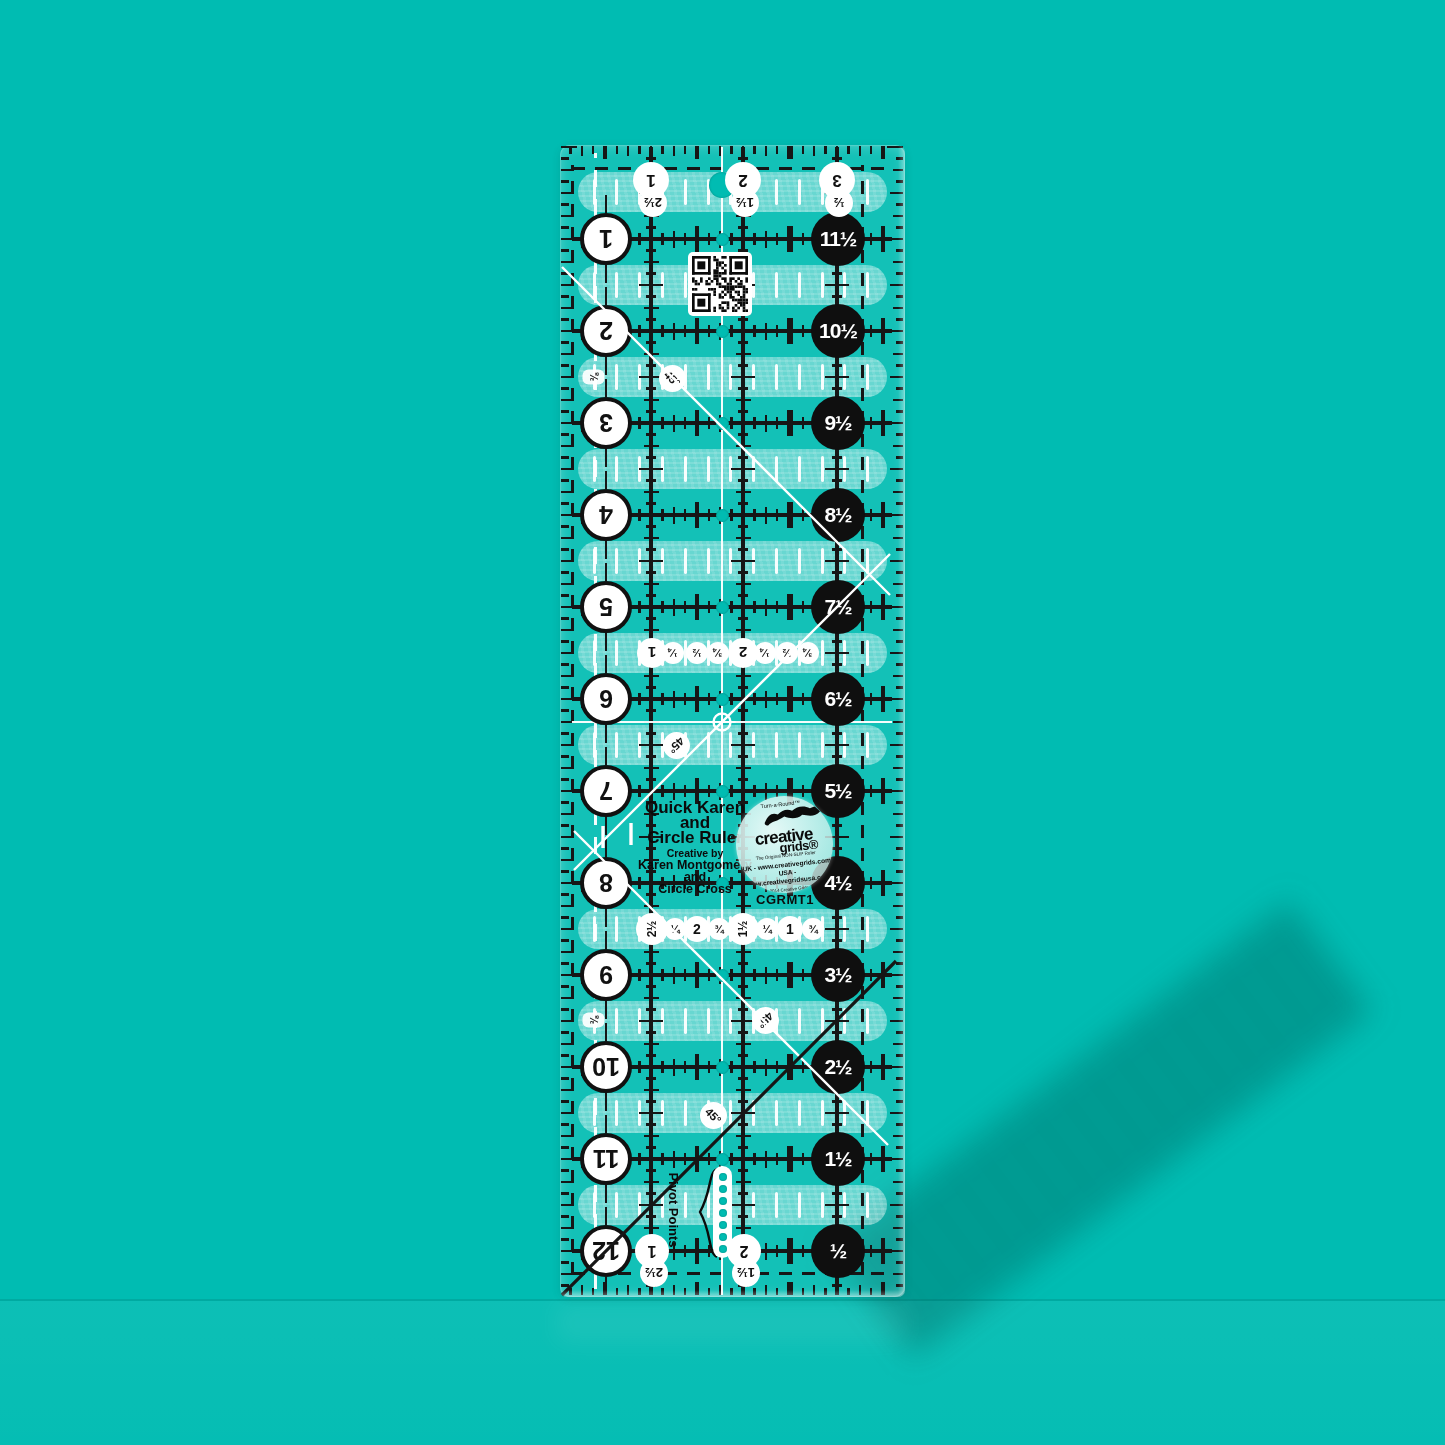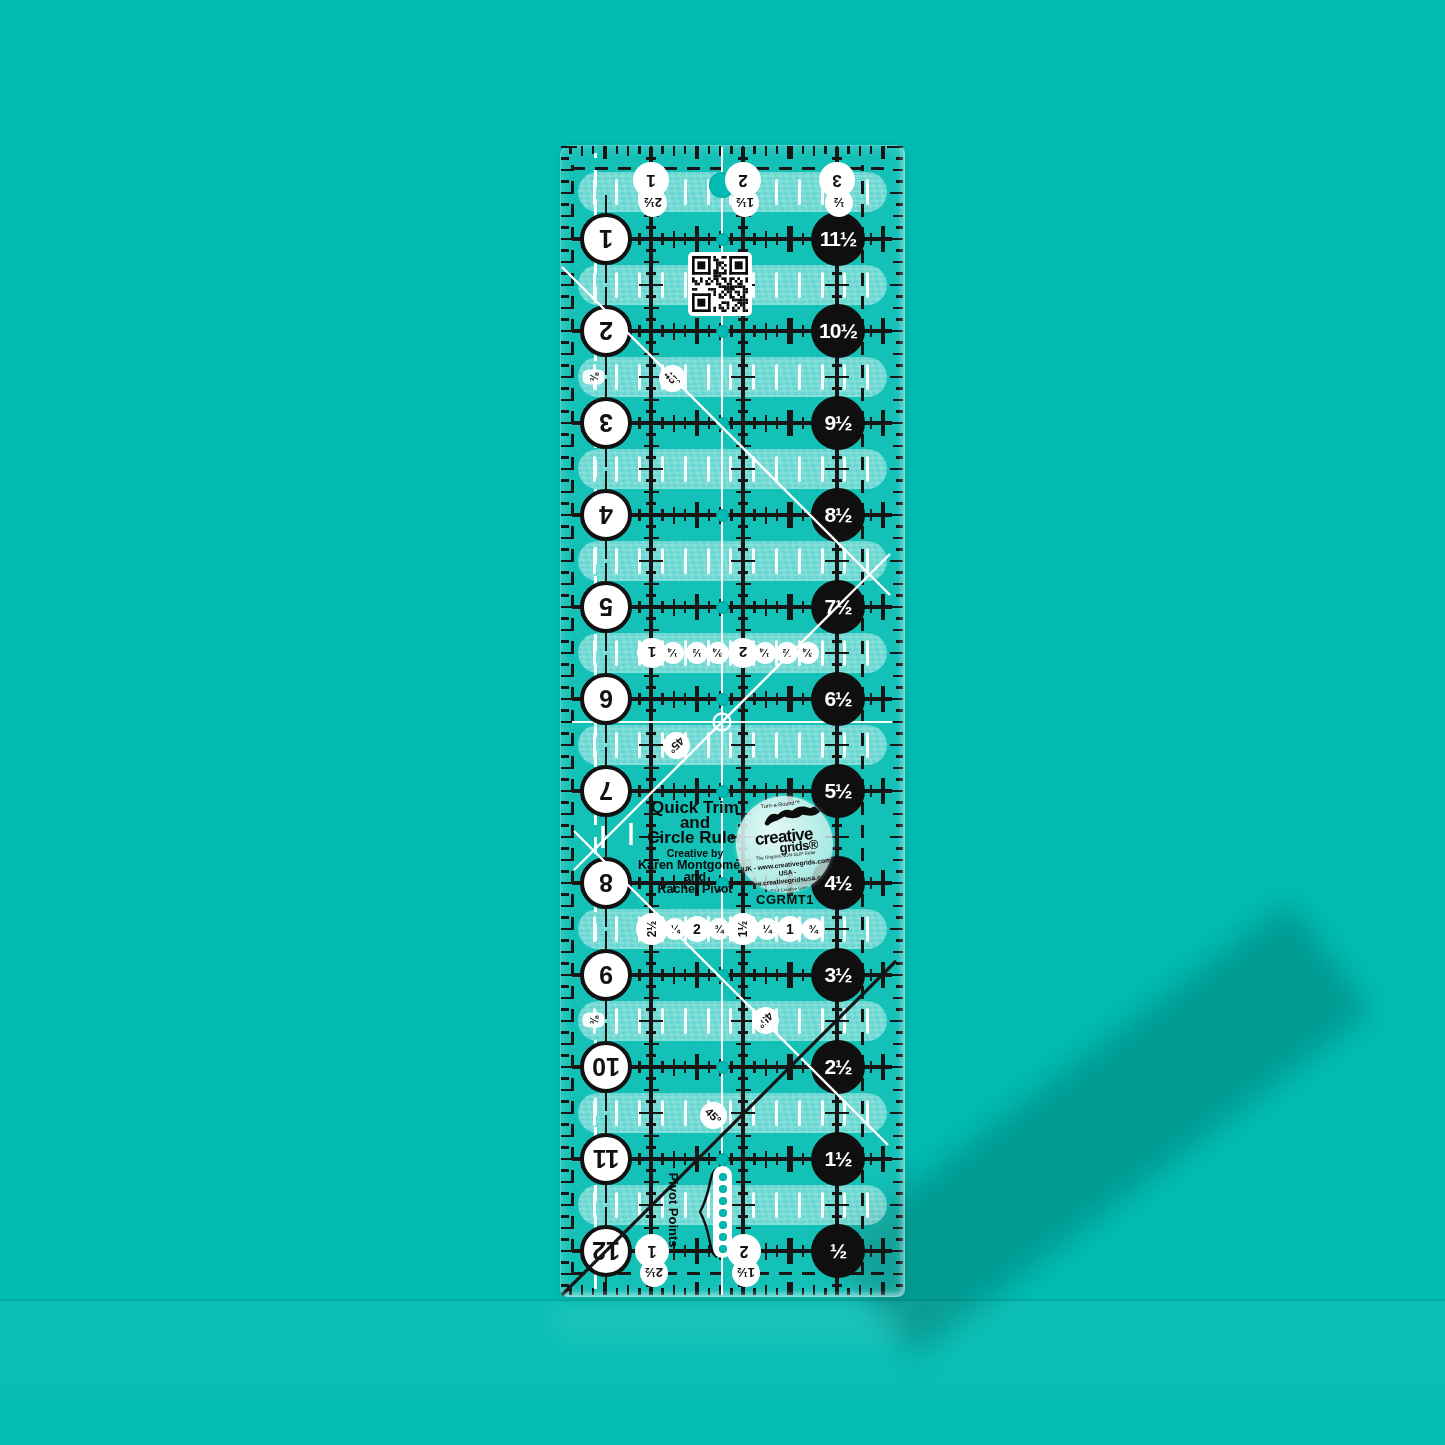--- a/index.html
+++ b/index.html
@@ -1406,27 +1406,27 @@
             <rect x="36" y="57.33333333333333" width="2.6666666666666665" height="2.6666666666666665" fill="#0b0b0b"></rect>
             <rect x="44" y="57.33333333333333" width="2.6666666666666665" height="2.6666666666666665" fill="#0b0b0b"></rect>
             <rect x="46.666666666666664" y="57.33333333333333" width="2.6666666666666665" height="2.6666666666666665" fill="#0b0b0b"></rect>
             <rect x="54.666666666666664" y="57.33333333333333" width="2.6666666666666665" height="2.6666666666666665" fill="#0b0b0b"></rect>
             <rect x="57.33333333333333" y="57.33333333333333" width="2.6666666666666665" height="2.6666666666666665" fill="#0b0b0b"></rect>
           </g>
         </svg>
     </div>
 
     <div class="abs" id="title-block">
-      <div class="t1">Quick Trim</div>
+      <div class="t1">Quick Karen</div>
       <div class="t1">and</div>
       <div class="t1">Circle Ruler</div>
       <div class="t2">Creative by</div>
       <div class="t3">Karen Montgomery</div>
       <div class="t3">and</div>
-      <div class="t3">Rachel Pivot</div>
+      <div class="t3">Circle Cross</div>
     </div>
 
     <div class="abs" id="logo">
       <div class="tar">Turn-a-Round™</div>
       <svg width="70" height="18" viewBox="0 0 100 26" style="position:relative;left:14px;top:0;">
         <path d="M4,20 C10,9 16,6 24,10 C31,4 39,3 45,7 C53,1 63,1 71,6 L85,2 L97,8 L85,12 C77,20 67,16 59,14 C51,20 41,18 33,14 C23,20 13,19 9,24 C6,25 3,23 4,20 Z" fill="#0b0b0b"></path>
       </svg>
       <div class="brand1">creative</div>
       <div class="brand2">grids®</div>
       <div class="tag">The Original NON-SLIP Ruler</div>

